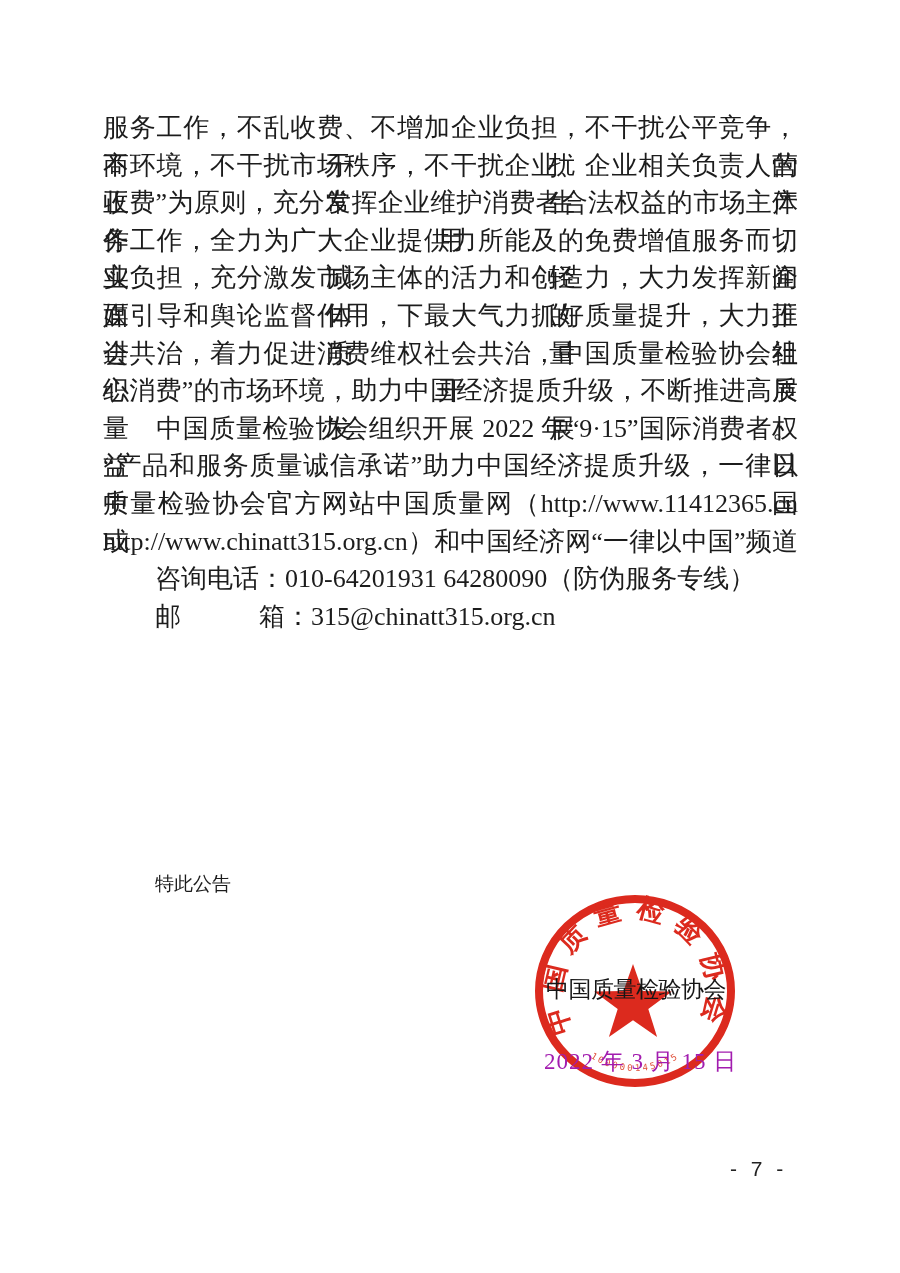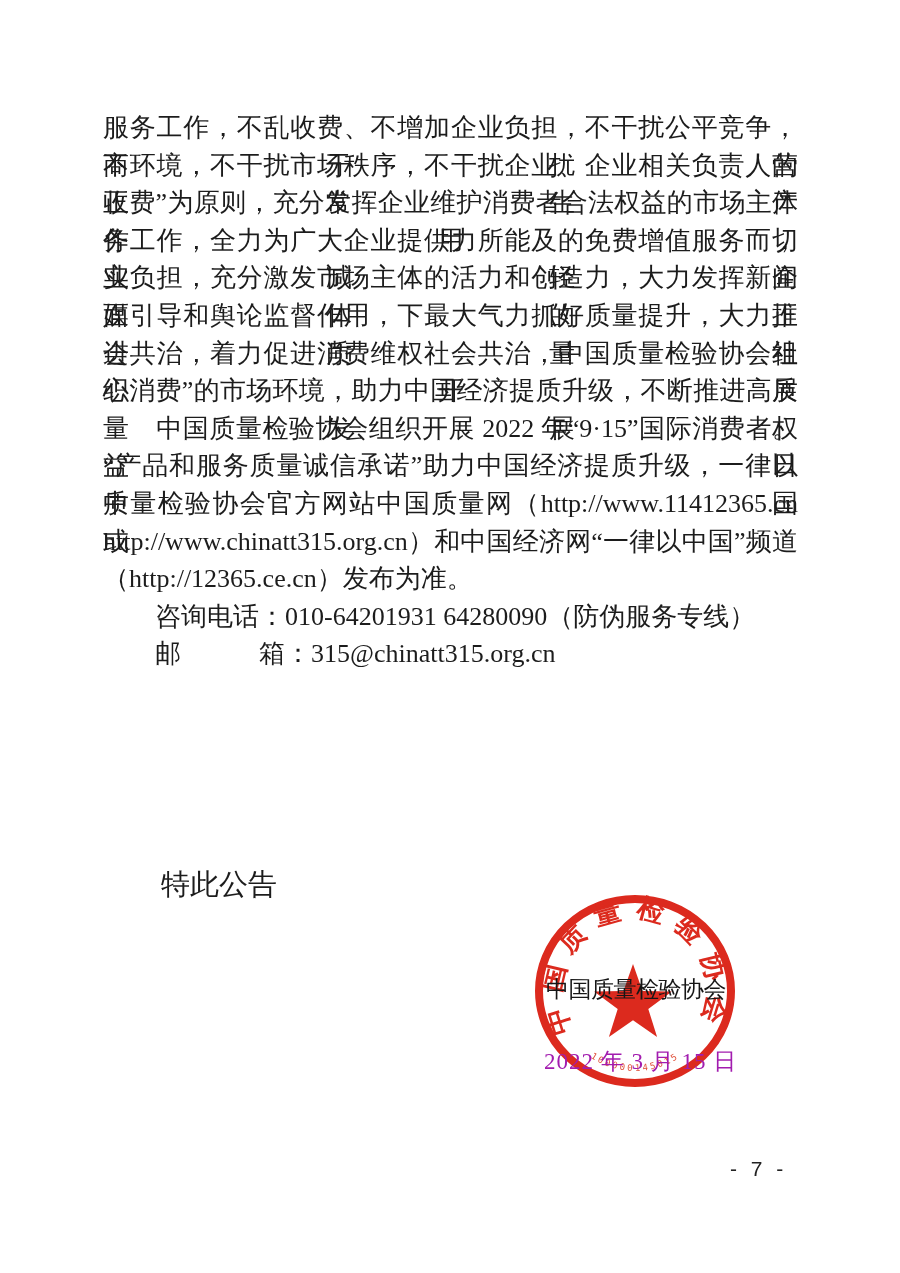--- a/index.html
+++ b/index.html
@@ -22,22 +22,22 @@
     white-space:nowrap;
   }
   .ln.j{
     white-space:normal;
     text-align:justify;
     text-align-last:justify;
     text-justify:inter-character;
   }
   .closing{
     position:absolute;
-    left:109px;top:865px;
-    font-size:29px;line-height:38px;
+    left:103px;top:865px;
+    font-size:19px;line-height:38px;
     text-indent:52px;
   }
   .seal{
     position:absolute;
     left:535px;top:893px;
     width:200px;height:200px;
   }
   .seal svg{display:block;width:200px;height:200px;}
   .org-name{
     position:absolute;
@@ -73,21 +73,20 @@
     <div class="ln j">收费”为原则，充分发挥企业维护消费者合法权益的市场主体作用，</div>
     <div class="ln j">务工作，全力为广大企业提供力所能及的免费增值服务而切实减轻企</div>
     <div class="ln j">业负担，充分激发市场主体的活力和创造力，大力发挥新闻媒体的正</div>
     <div class="ln j">面引导和舆论监督作用，下最大气力抓好质量提升，大力推进质量社</div>
     <div class="ln j">会共治，着力促进消费维权社会共治，中国质量检验协会组织开展</div>
     <div class="ln j">心消费”的市场环境，助力中国经济提质升级，不断推进高质量发展。</div>
     <div class="ln j">　　中国质量检验协会组织开展 2022 年“9·15”国际消费者权益日</div>
     <div class="ln j">“产品和服务质量诚信承诺”助力中国经济提质升级，一律以中国</div>
     <div class="ln j">质量检验协会官方网站中国质量网（http://www.11412365.cn 或</div>
     <div class="ln j">http://www.chinatt315.org.cn）和中国经济网“一律以中国”频道</div>
-    <div class="ln">（http://12365.ce.cn）发布为准。</div>
     <div class="ln">　　咨询电话：010-64201931 64280090（防伪服务专线）</div>
     <div class="ln">　　邮　　　箱：315@chinatt315.org.cn</div>
   </div>
 
   <div class="closing">特此公告</div>
 
   <div class="seal">
     <svg viewBox="0 0 200 200" xmlns="http://www.w3.org/2000/svg">
       <defs>
         <path id="ringPath" d="M 40.2,139.9 A 73,73 0 1 1 159.8,139.9" fill="none"></path>

